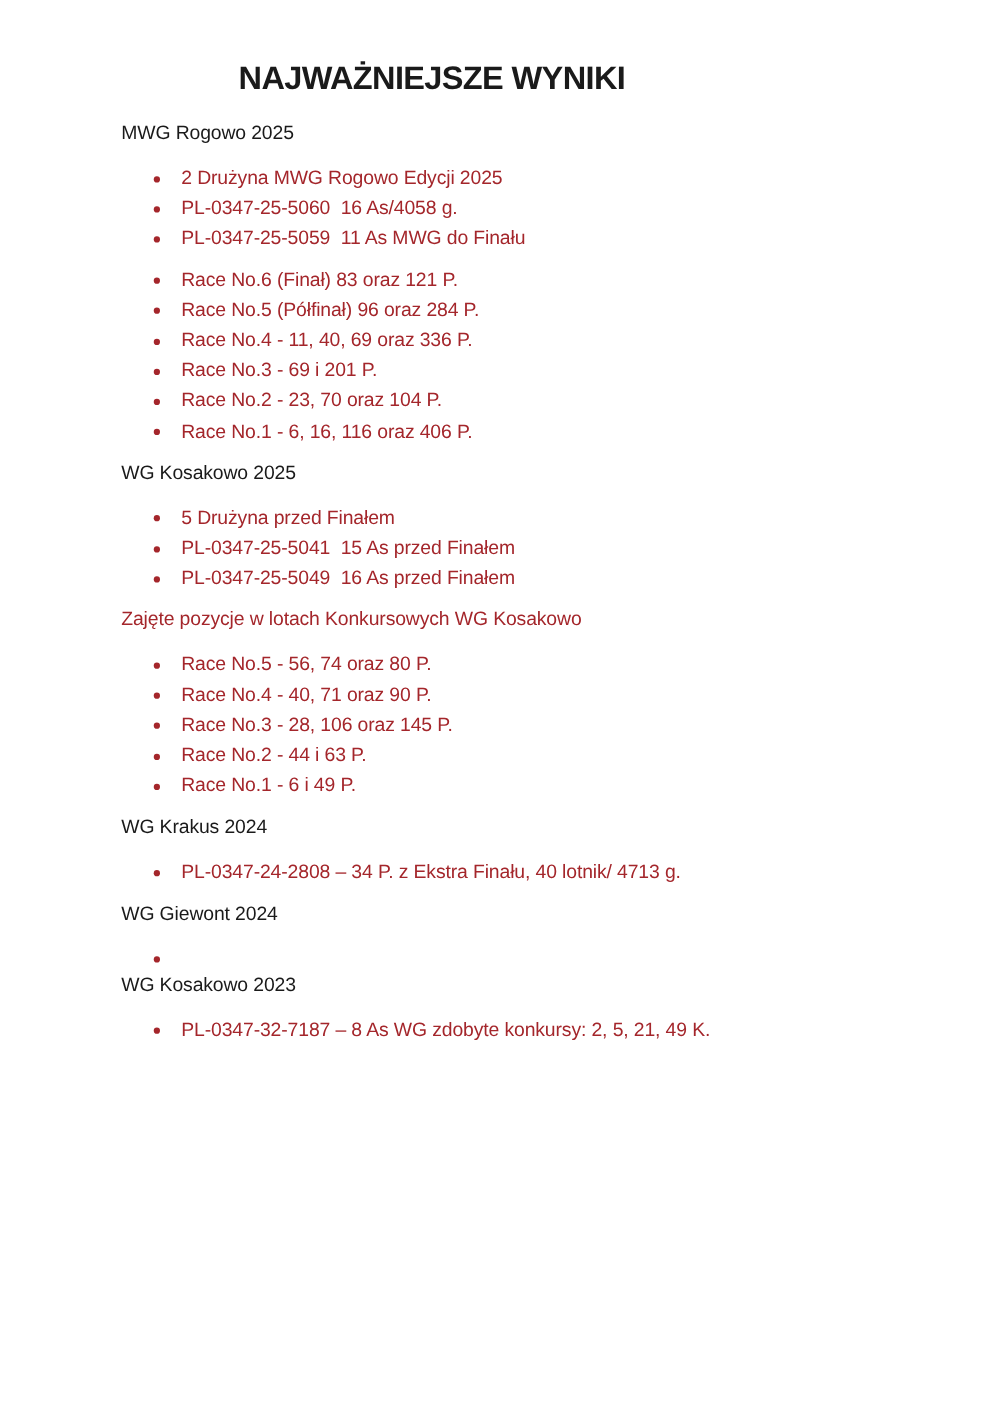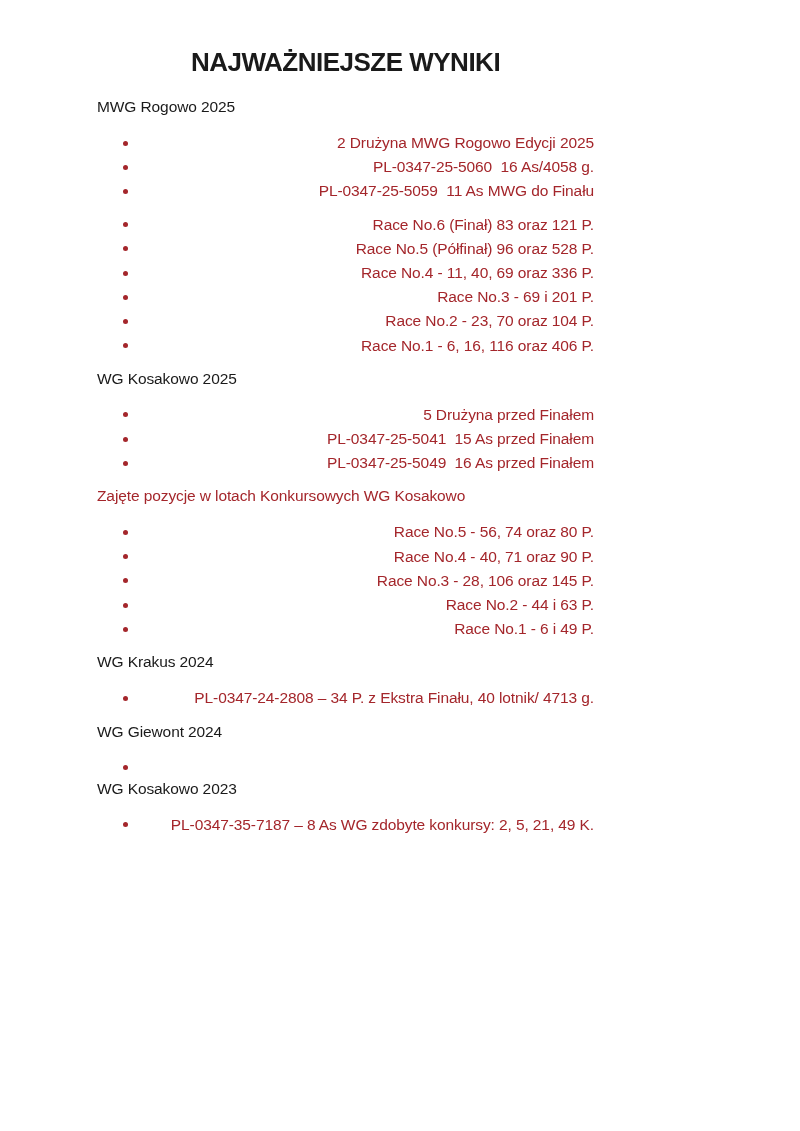--- a/index.html
+++ b/index.html
@@ -41,21 +41,20 @@
     margin: 0 0 12px 0;
     color: var(--text);
     white-space: pre-wrap;
   }
   .section-heading.red { color: var(--accent); }
   section.gap-before { margin-top: 33px; }
   ul.bullet-list {
     list-style: none;
     margin: 0 0 9px 0;
     padding: 0;
-    text-align: right;
   }
   ul.bullet-list li {
     position: relative;
     padding-left: 48px;
     font-size: 15.5px;
     letter-spacing: -0.1px;
     line-height: 24.2px;
     color: var(--accent);
     white-space: pre-wrap;
   }
@@ -79,21 +78,21 @@
         <p class="section-heading">MWG Rogowo 2025</p>
         <ul class="bullet-list">
           <li><span class="bullet-dot"></span><span>2 Drużyna MWG Rogowo Edycji 2025</span></li>
           <li><span class="bullet-dot"></span><span>PL-0347-25-5060  16 As/4058 g.</span></li>
           <li><span class="bullet-dot"></span><span>PL-0347-25-5059  11 As MWG do Finału</span></li>
         </ul>
       </section>
       <section>
         <ul class="bullet-list">
           <li><span class="bullet-dot"></span><span>Race No.6 (Finał) 83 oraz 121 P.</span></li>
-          <li><span class="bullet-dot"></span><span>Race No.5 (Półfinał) 96 oraz 528 P.</span></li>
+          <li><span class="bullet-dot"></span><span>Race No.5 (Półfinał) 96 oraz 284 P.</span></li>
           <li><span class="bullet-dot"></span><span>Race No.4 - 11, 40, 69 oraz 336 P.</span></li>
           <li><span class="bullet-dot"></span><span>Race No.3 - 69 i 201 P.</span></li>
           <li><span class="bullet-dot"></span><span>Race No.2 - 23, 70 oraz 104 P.</span></li>
           <li><span class="bullet-dot"></span><span>Race No.1 - 6, 16, 116 oraz 406 P.</span></li>
         </ul>
       </section>
       <section>
         <p class="section-heading">WG Kosakowo 2025</p>
         <ul class="bullet-list">
           <li><span class="bullet-dot"></span><span>5 Drużyna przed Finałem</span></li>
@@ -119,17 +118,17 @@
       </section>
       <section>
         <p class="section-heading">WG Giewont 2024</p>
         <ul class="bullet-list">
           <li><span class="bullet-dot"></span></li>
         </ul>
       </section>
       <section class="gap-before">
         <p class="section-heading">WG Kosakowo 2023</p>
         <ul class="bullet-list">
-          <li><span class="bullet-dot"></span><span>PL-0347-35-7187 – 8 As WG zdobyte konkursy: 2, 5, 21, 49 K.</span></li>
+          <li><span class="bullet-dot"></span><span>PL-0347-32-7187 – 8 As WG zdobyte konkursy: 2, 5, 21, 49 K.</span></li>
         </ul>
       </section>
     </div>
 </main>
 
 </body></html>

